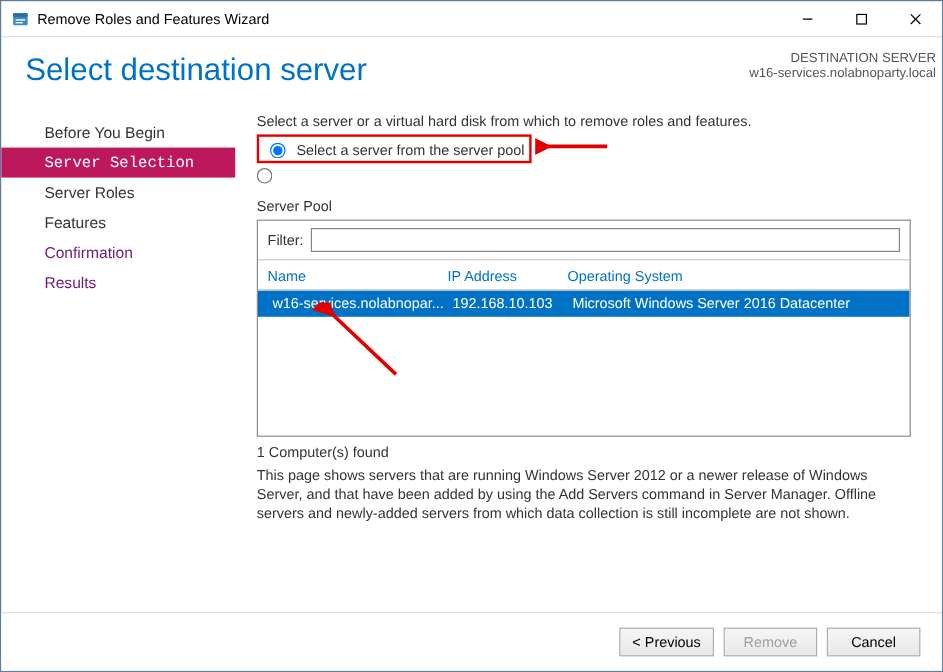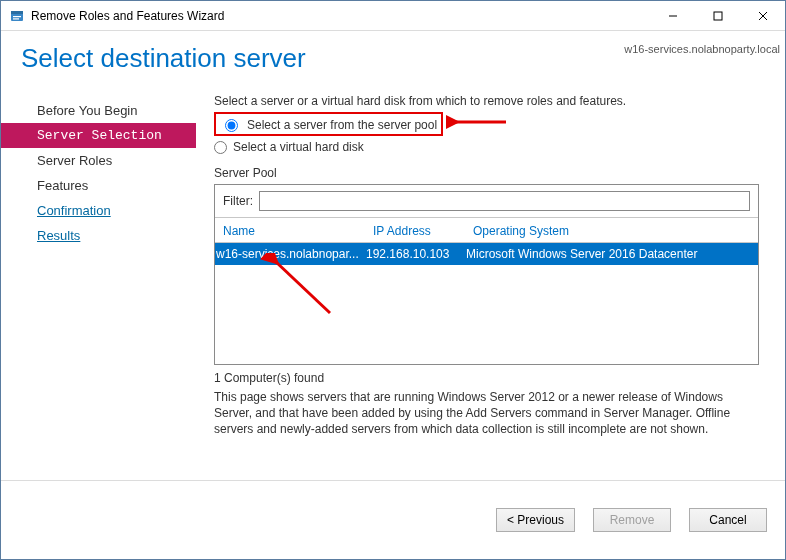--- a/index.html
+++ b/index.html
@@ -50,21 +50,21 @@
     height: 408px;
   }
   .nav {
     width: 195px; padding-top: 6px;
   }
   .nav-item {
     padding: 5px 0 5px 36px;
     font-size: 13px; color: #333; cursor: pointer;
   }
   .nav-item.active { background: #be185d; color: #fff; font-family: Liberation Mono, monospace; }
-  .nav-item.disabled { color: #0369a1; cursor: default; text-decoration: underline; }
+  .nav-item.disabled { color: #701a75; cursor: default; }
 
   .main {
     flex: 1;
     padding: 2px 26px 0 18px;
     display: flex; flex-direction: column;
   }
   .instruction { font-size: 12px; color: #333; margin-bottom: 4px; }
   .radio-row { display: flex; align-items: center; gap: 6px; font-size: 12px; padding: 2px 0; }
   .radio-row input { margin: 0; }
   .radio-highlight {
@@ -96,35 +96,35 @@
     padding: 6px 8px 4px 8px;
     font-size: 12px; color: #0072c6;
     border-bottom: 1px solid #c7c7c7;
   }
   .col-name { width: 150px; }
   .col-ip   { width: 100px; }
   .col-os   { flex: 1; }
   .grid-body { flex: 1; overflow: auto; }
   .grid-row {
     display: flex;
-    padding: 4px 1px;
+    padding: 4px 12px;
     font-size: 12px;
   }
   .grid-row.sel { background: #0072c6; color: #fff; }
   .grid-row .cell-name { width: 150px; white-space: nowrap; overflow: hidden; text-overflow: ellipsis; }
   .grid-row .cell-ip   { width: 100px; }
   .grid-row .cell-os   { flex: 1; }
 
   .found { font-size: 12px; margin-top: 6px; }
   .explain { font-size: 12px; color: #333; margin-top: 4px; line-height: 1.35; }
 
   .footer {
     border-top: 1px solid #dcdcdc;
-    padding: 27px 18px;
-    display: flex; justify-content: flex-end; gap: 18px;
+    padding: 12px 18px;
+    display: flex; justify-content: flex-end; gap: 8px;
     position: absolute; bottom: 0; left: 0; right: 0;
     background: #fff;
   }
   .btn {
     min-width: 78px; height: 24px;
     border: 1px solid #adadad;
     background: linear-gradient(#f5f5f5,#e8e8e8);
     font-size: 12px; cursor: pointer; padding: 0 10px;
   }
   .btn:disabled { color: #a0a0a0; cursor: default; }
@@ -164,20 +164,21 @@
           <line x1="1" y1="1" x2="9" y2="9" stroke="#000" stroke-width="1"></line>
           <line x1="9" y1="1" x2="1" y2="9" stroke="#000" stroke-width="1"></line>
         </svg>
     </div>
   </div>
 </div>
 
 <div class="header-zone">
   <div class="page-title">Select destination server</div>
   <div class="dest-block">
+    <div class="heading">DESTINATION SERVER</div>
     <div class="val">w16-services.nolabnoparty.local</div>
   </div>
 </div>
 
 <div class="body-zone">
 
   <div class="nav">
     <div class="nav-item">Before You Begin</div>
     <div class="nav-item active">Server Selection</div>
     <div class="nav-item">Server Roles</div>
@@ -200,21 +201,20 @@
             <marker id="ah1" markerWidth="8" markerHeight="8" refX="2" refY="3" orient="auto">
               <path d="M6,0 L0,3 L6,6 Z" fill="#e20000"></path>
             </marker>
           </defs>
         <line x1="60" y1="12" x2="8" y2="12" stroke="#e20000" stroke-width="3" marker-end="url(#ah1)"></line>
       </svg>
     </div>
 
     <label class="radio-row" style="margin-top:2px;">
       <input type="radio" name="srcType" style="">
-      <span>Select a virtual hard disk</span>
     </label>
 
     <div class="section-label">Server Pool</div>
 
     <div class="pool-box">
       <div class="filter-row">
         <label>Filter:</label>
         <input type="text" value="" style="">
       </div>
       <div class="grid-head">

